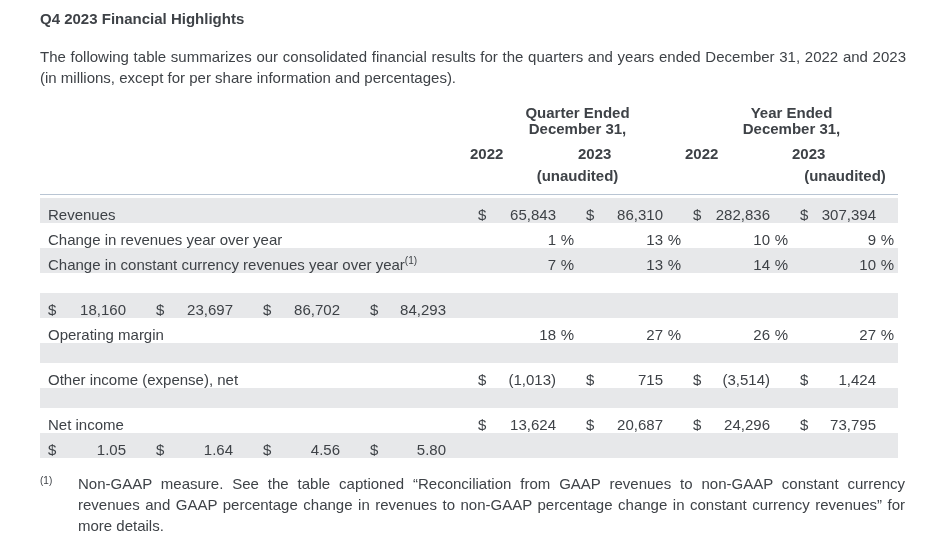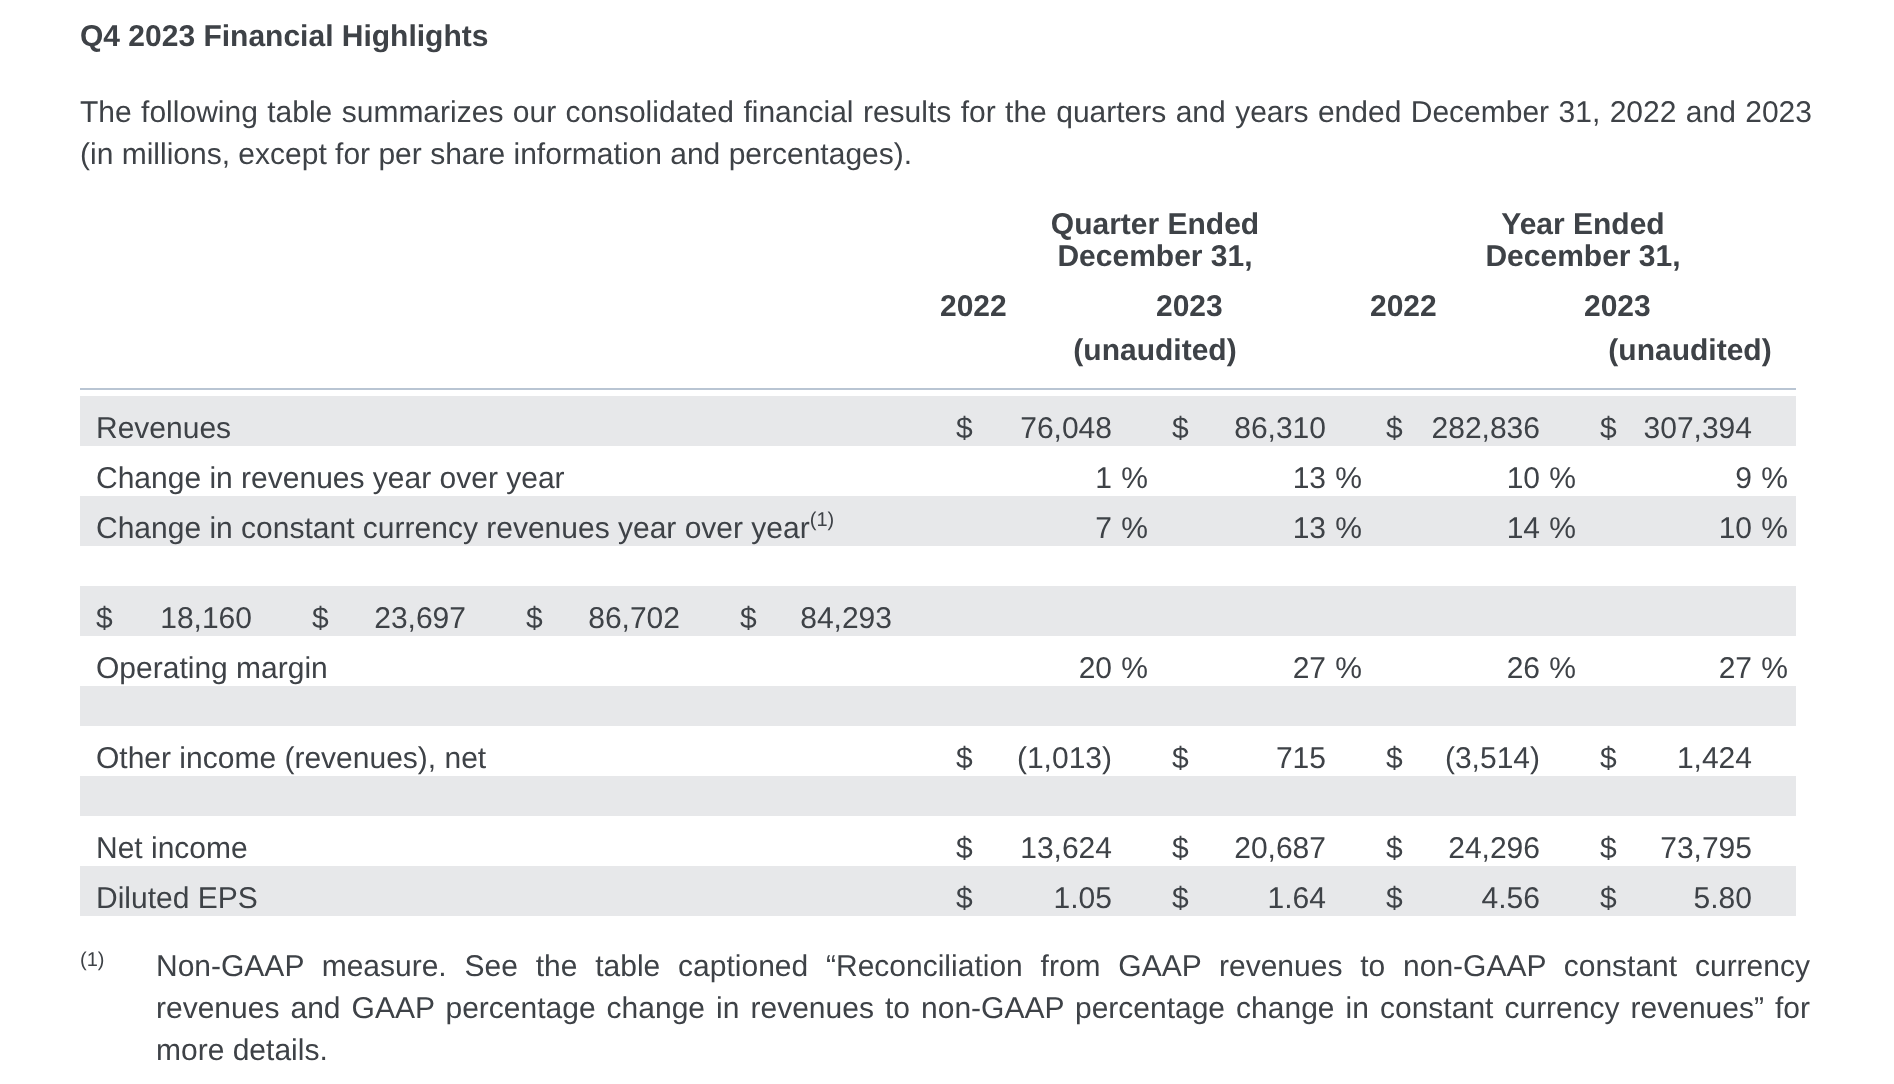--- a/index.html
+++ b/index.html
@@ -111,21 +111,21 @@
       <div class="ua-q">(unaudited)</div>
       <div class="ua-gap"></div>
       <div class="ua-y">(unaudited)</div>
     </div>
 
     <div class="tbody">
         <div class="trow shaded">
           <div class="lbl">Revenues</div>
           <div class="cell cell-0">
             <span class="pfx">$</span>
-            <span class="val">76,048</span>
+            <span class="val">65,843</span>
             <span class="sfx"></span>
           </div>
           <div class="cell cell-1">
             <span class="pfx">$</span>
             <span class="val">86,310</span>
             <span class="sfx"></span>
           </div>
           <div class="cell cell-2">
             <span class="pfx">$</span>
             <span class="val">282,836</span>
@@ -203,42 +203,42 @@
           <div class="cell cell-3">
             <span class="pfx">$</span>
             <span class="val">84,293</span>
             <span class="sfx"></span>
           </div>
         </div>
         <div class="trow">
           <div class="lbl">Operating margin</div>
           <div class="cell cell-0">
             <span class="pfx"></span>
-            <span class="val">20</span>
+            <span class="val">18</span>
             <span class="sfx">%</span>
           </div>
           <div class="cell cell-1">
             <span class="pfx"></span>
             <span class="val">27</span>
             <span class="sfx">%</span>
           </div>
           <div class="cell cell-2">
             <span class="pfx"></span>
             <span class="val">26</span>
             <span class="sfx">%</span>
           </div>
           <div class="cell cell-3">
             <span class="pfx"></span>
             <span class="val">27</span>
             <span class="sfx">%</span>
           </div>
         </div>
         <div class="trow shaded spacer"></div>
         <div class="trow">
-          <div class="lbl">Other income (revenues), net</div>
+          <div class="lbl">Other income (expense), net</div>
           <div class="cell cell-0">
             <span class="pfx">$</span>
             <span class="val">(1,013)</span>
             <span class="sfx"></span>
           </div>
           <div class="cell cell-1">
             <span class="pfx">$</span>
             <span class="val">715</span>
             <span class="sfx"></span>
           </div>
@@ -271,21 +271,20 @@
             <span class="val">24,296</span>
             <span class="sfx"></span>
           </div>
           <div class="cell cell-3">
             <span class="pfx">$</span>
             <span class="val">73,795</span>
             <span class="sfx"></span>
           </div>
         </div>
         <div class="trow shaded">
-          <div class="lbl">Diluted EPS</div>
           <div class="cell cell-0">
             <span class="pfx">$</span>
             <span class="val">1.05</span>
             <span class="sfx"></span>
           </div>
           <div class="cell cell-1">
             <span class="pfx">$</span>
             <span class="val">1.64</span>
             <span class="sfx"></span>
           </div>

